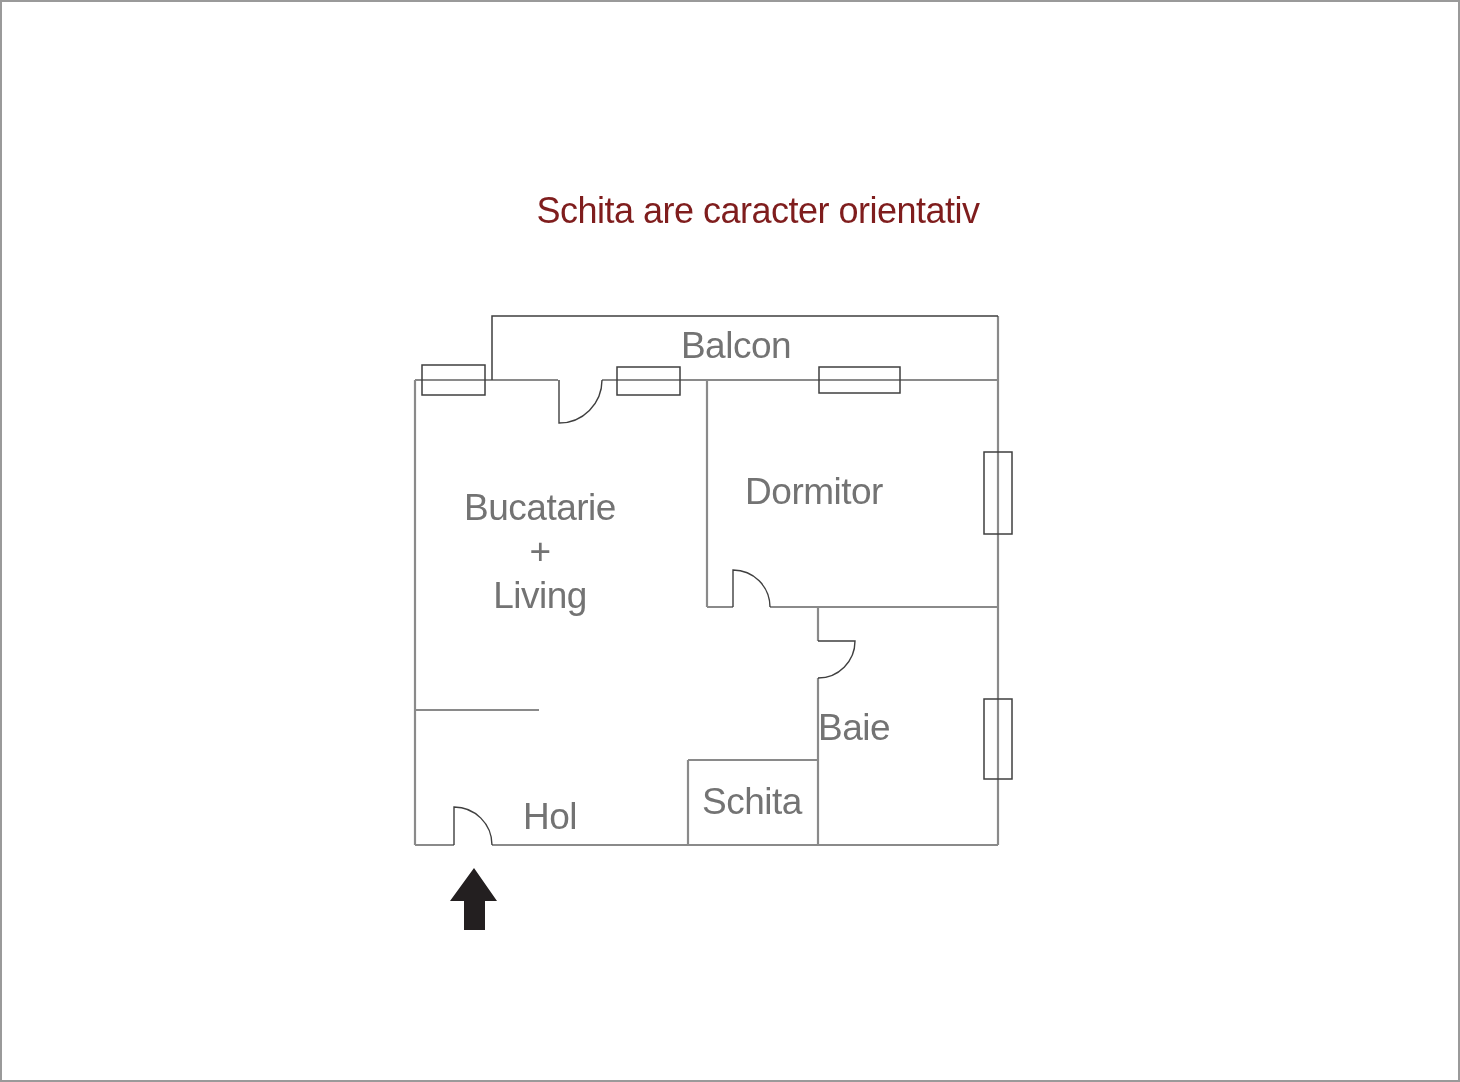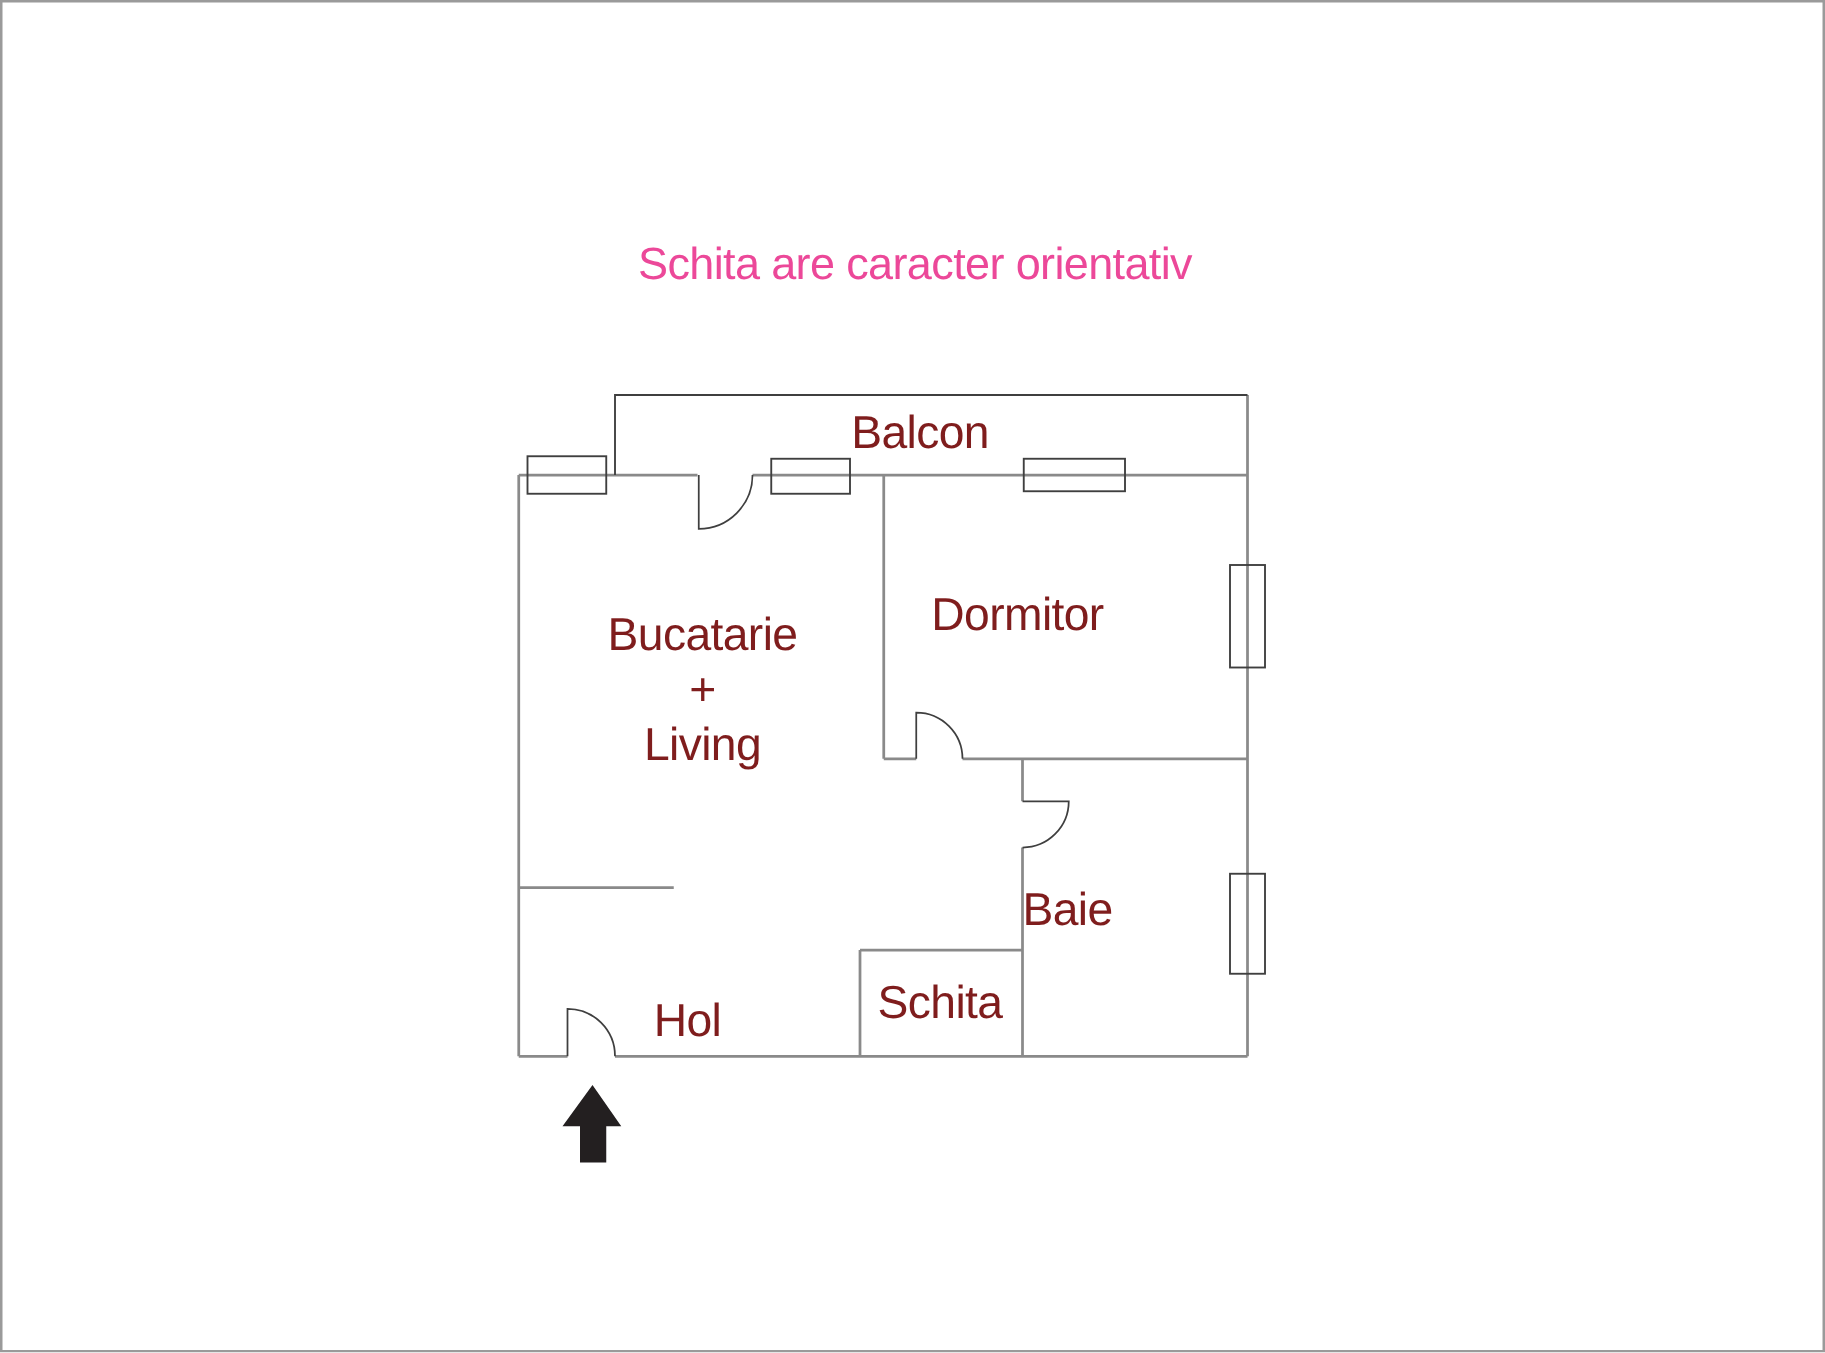--- a/index.html
+++ b/index.html
@@ -17,40 +17,40 @@
     background: #ffffff;
     overflow: hidden;
   }
   .plan-svg {
     position: absolute;
     left: 0;
     top: 0;
   }
   .title {
     position: absolute;
-    left: 730px;
+    left: 756px;
     top: 209px;
     transform: translate(-50%, -50%);
     font-size: 36px;
     letter-spacing: -0.5px;
-    color: #ec4899;
+    color: #7f1d1d;
     white-space: nowrap;
   }
   .room-label {
     position: absolute;
     transform: translate(-50%, -50%);
     font-size: 37px;
     letter-spacing: -0.5px;
-    color: #7f1d1d;
+    color: #737373;
     white-space: pre-line;
     text-align: center;
     line-height: 44px;
   }
   .lbl-balcon            { left: 734px; top: 344px; }
-  .lbl-bucatarie-living  { left: 560px; top: 550px; }
+  .lbl-bucatarie-living  { left: 538px; top: 550px; }
   .lbl-dormitor          { left: 812px; top: 490px; }
   .lbl-baie              { left: 852px; top: 726px; }
   .lbl-hol               { left: 548px; top: 779px; margin-top: 36px; }
   .lbl-debara            { left: 750px; top: 800px; }
 </style>
 </head>
 <body>
 
 <div class="canvas">
 

